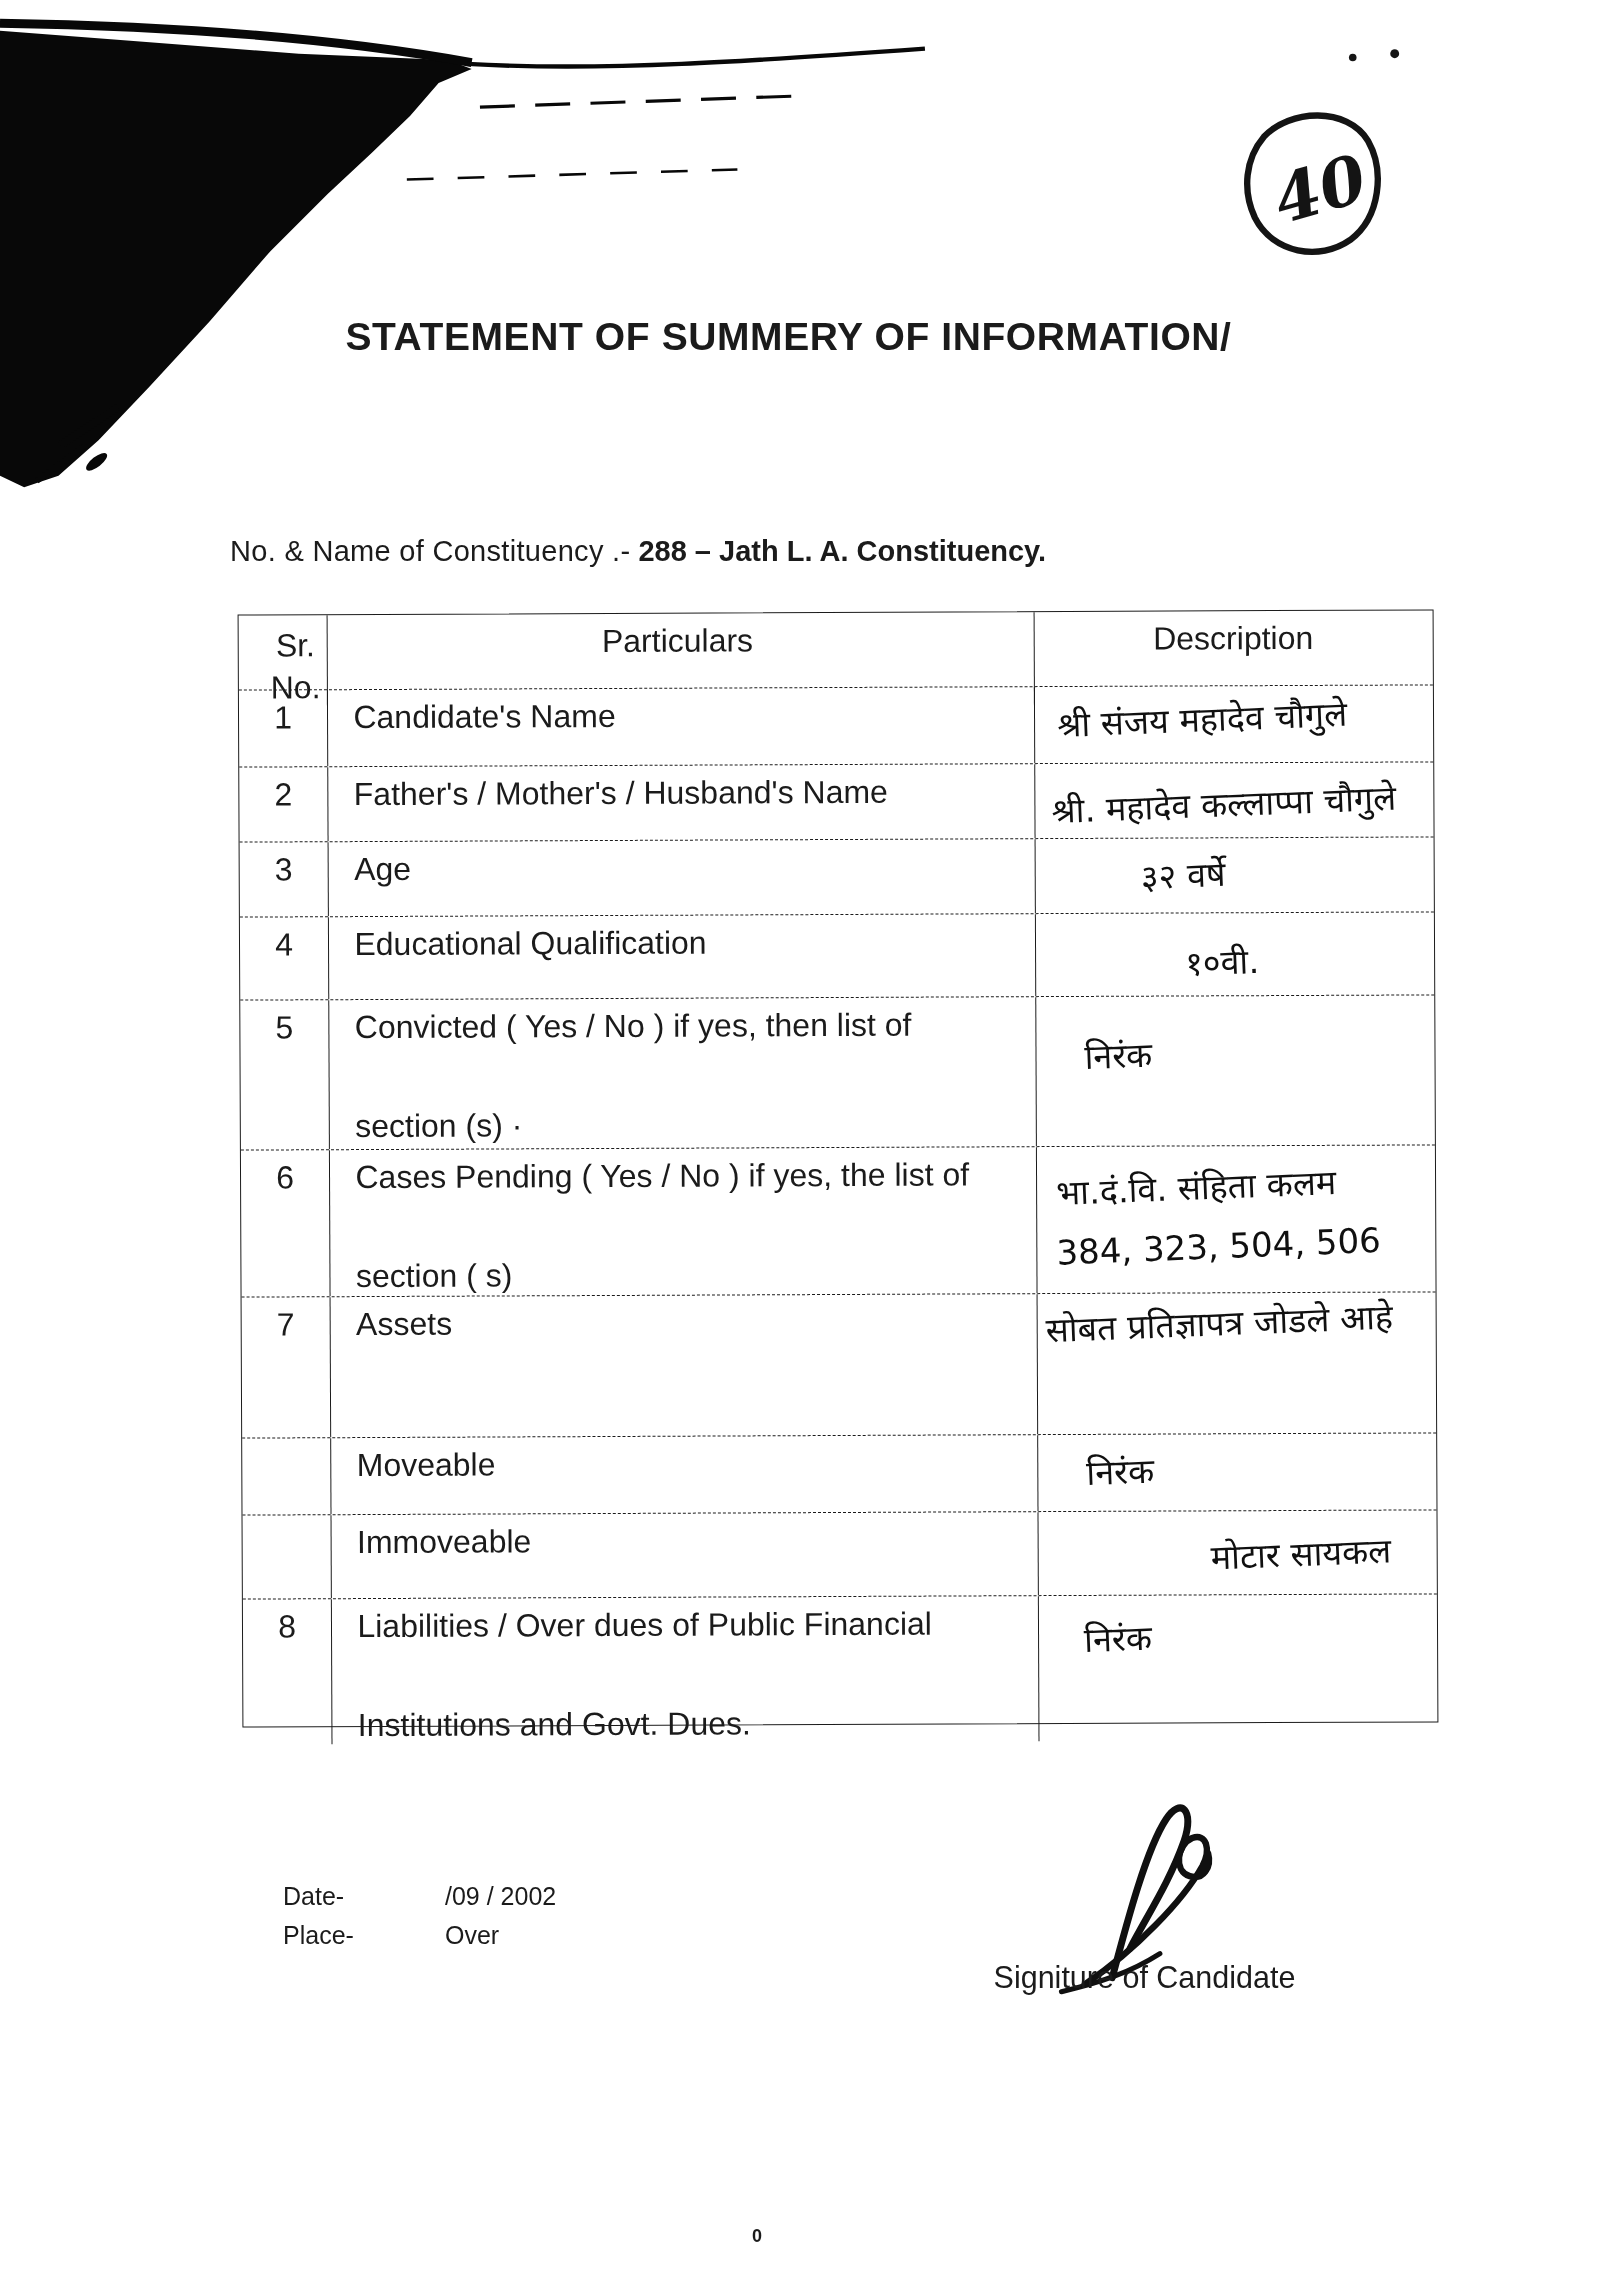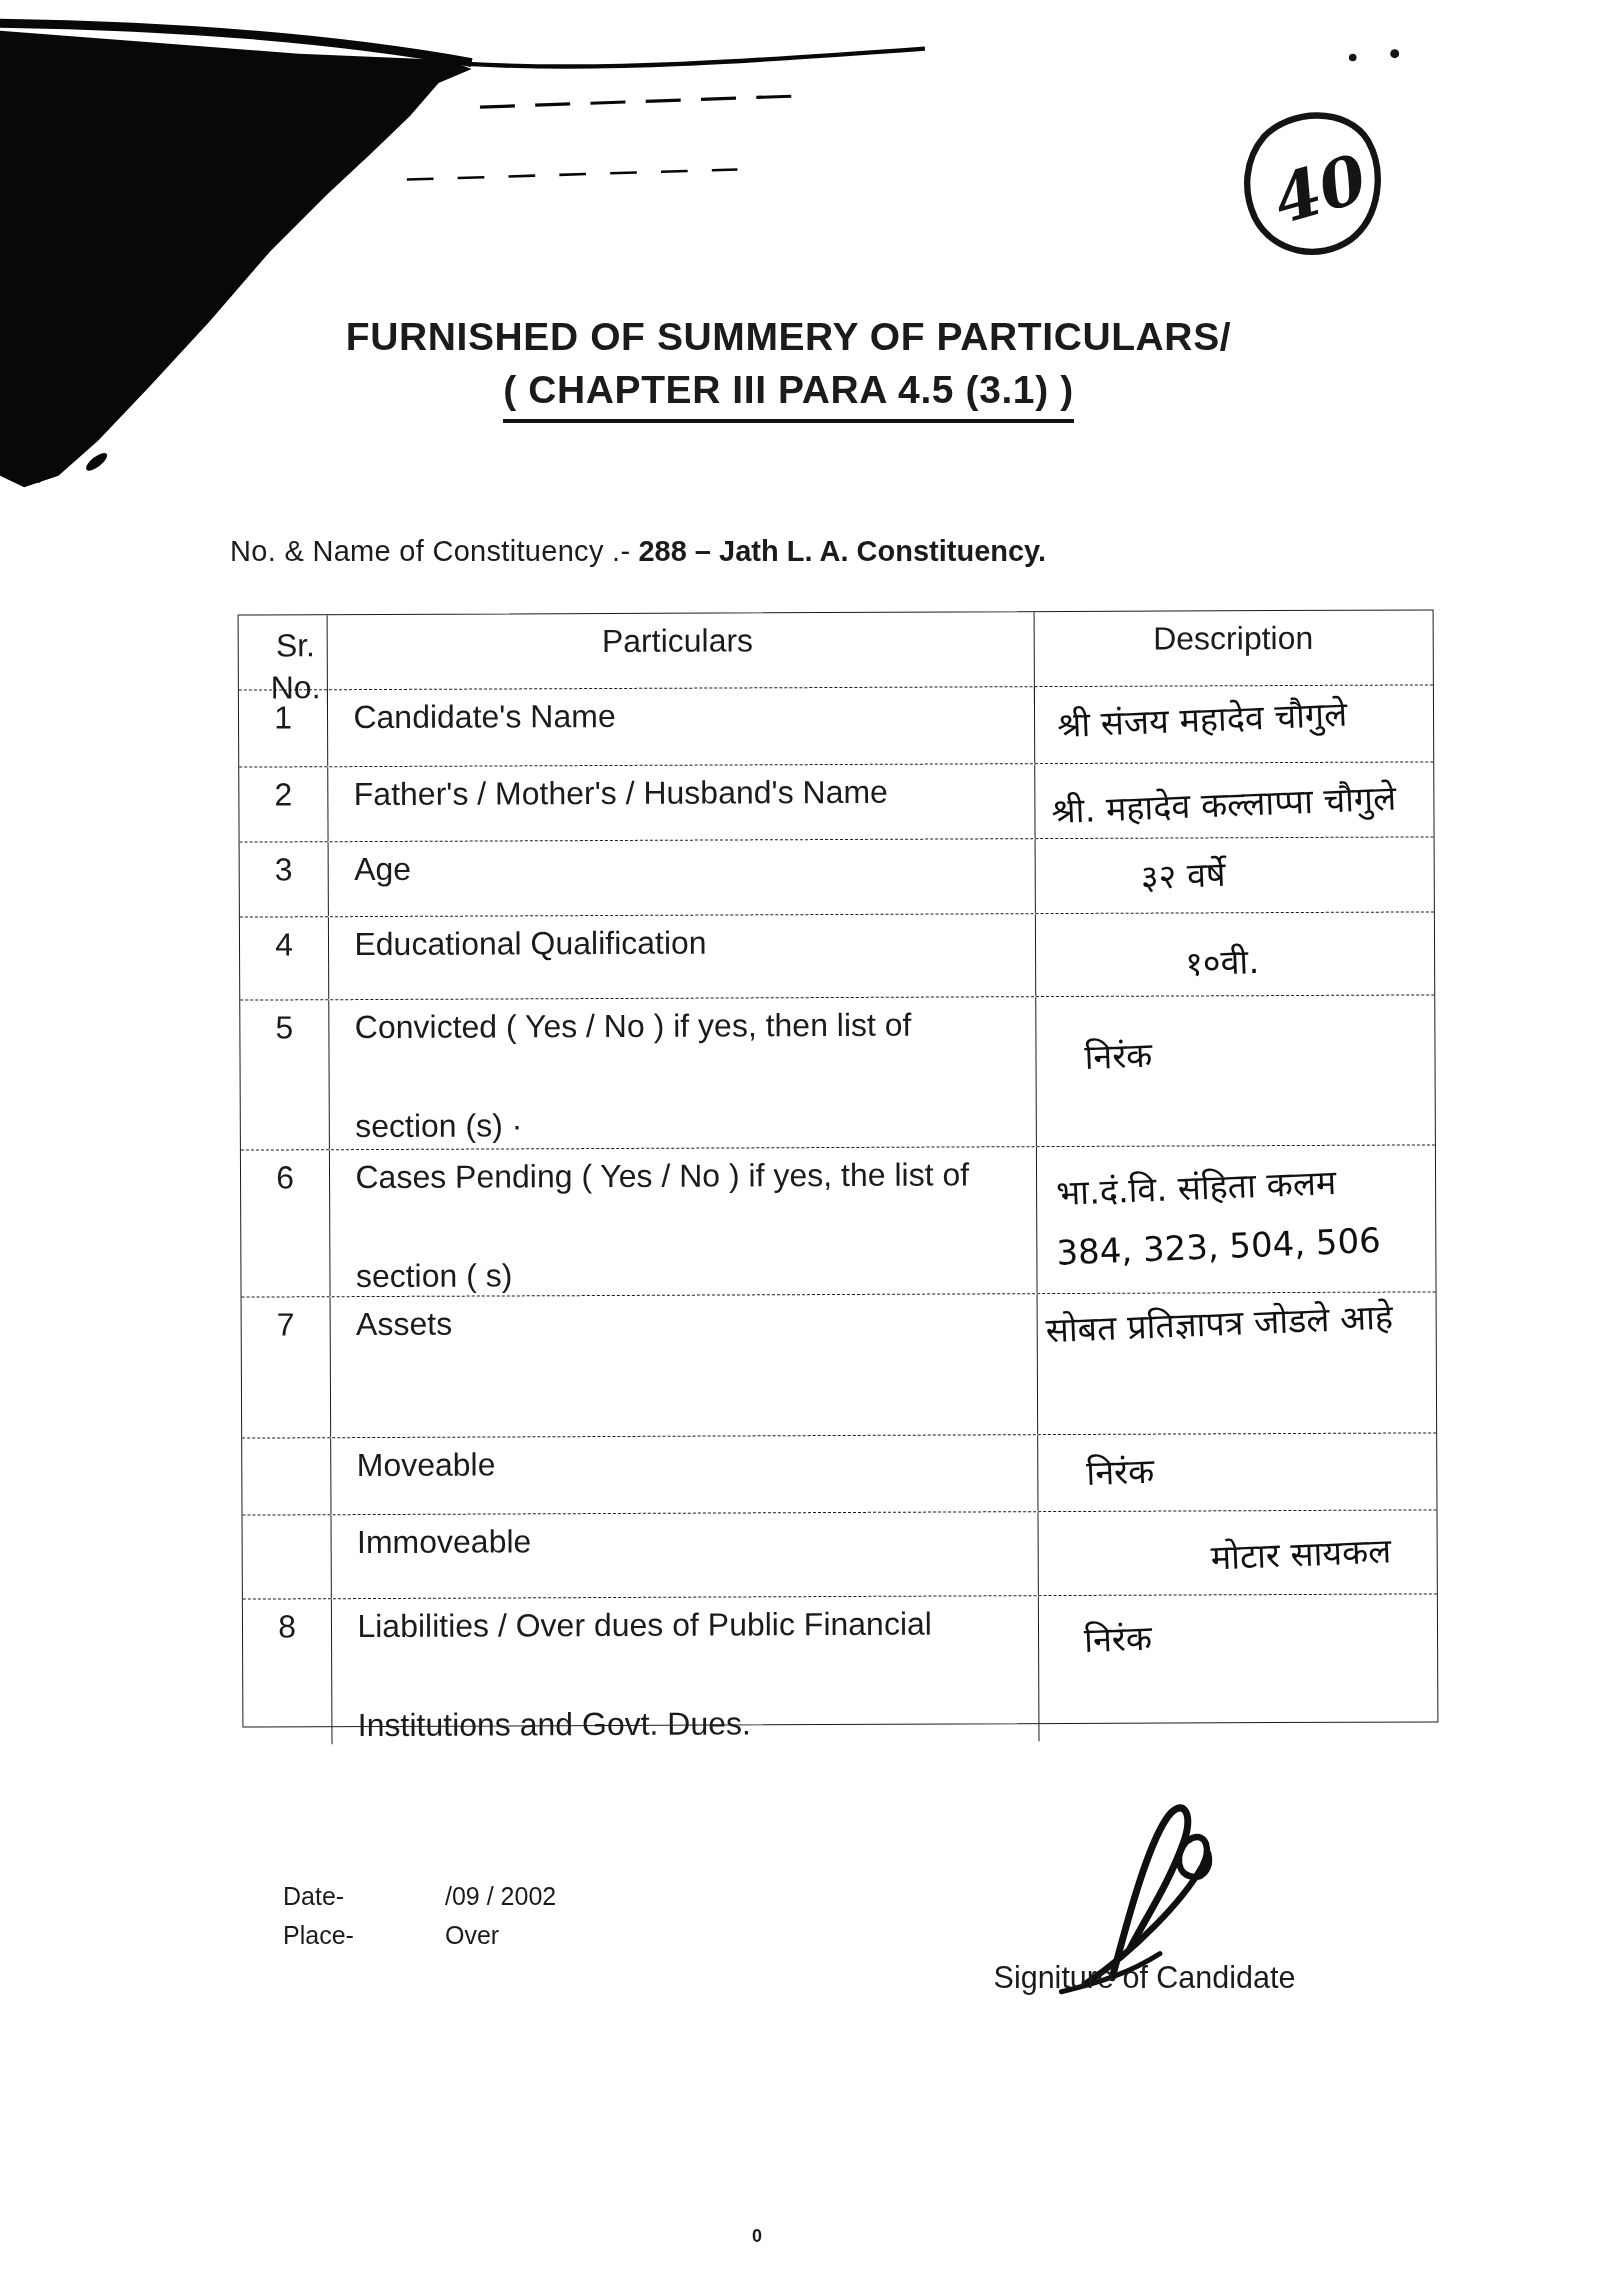--- a/index.html
+++ b/index.html
@@ -99,24 +99,21 @@
     </g>
   </svg>
 
   <svg class="circle-mark" viewBox="0 0 280 280">
     <path d="M72,66 C112,22 204,18 236,72 C262,118 256,192 208,228 C160,262 86,249 58,193 C38,150 43,100 72,66 Z" fill="none" stroke="#141414" stroke-width="10" stroke-linecap="round"></path>
     <text x="88" y="190" transform="rotate(-16 140 150)">40</text>
   </svg>
 
 
   <div class="subtitle">
-    <div class="sub-line">FURNISHED OF SUMMERY OF PARTICULARS/</div>
-    <div class="sub-line">
-      <span class="sub-underline-text">( CHAPTER III PARA 4.5 (3.1) )</span>
-    </div>
+    <div class="sub-line">STATEMENT OF SUMMERY OF INFORMATION/</div>
   </div>
 
   <div class="constituency">
     <span class="c-label">No. &amp; Name of Constituency .-</span>
     <span class="c-value">288 – Jath L. A. Constituency.</span>
   </div>
 
   <div class="doc-table">
 
     <div class="t-row hdr" style="height:74px">

